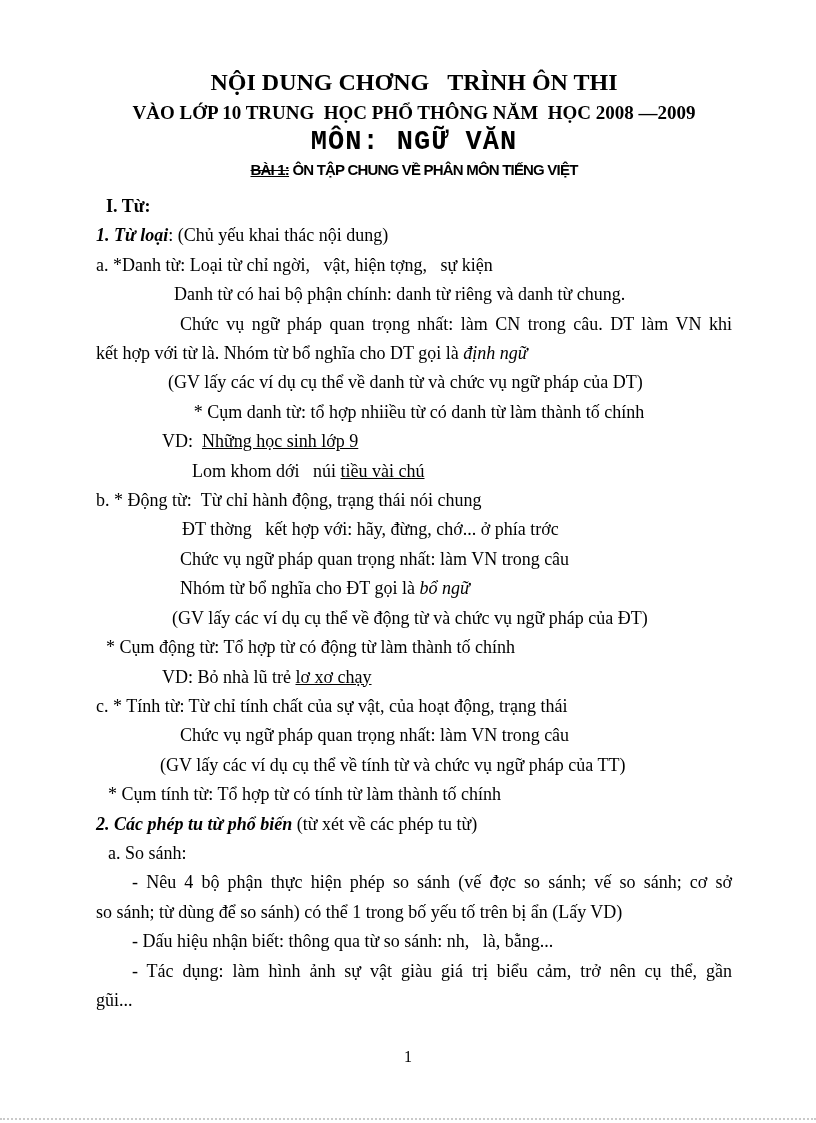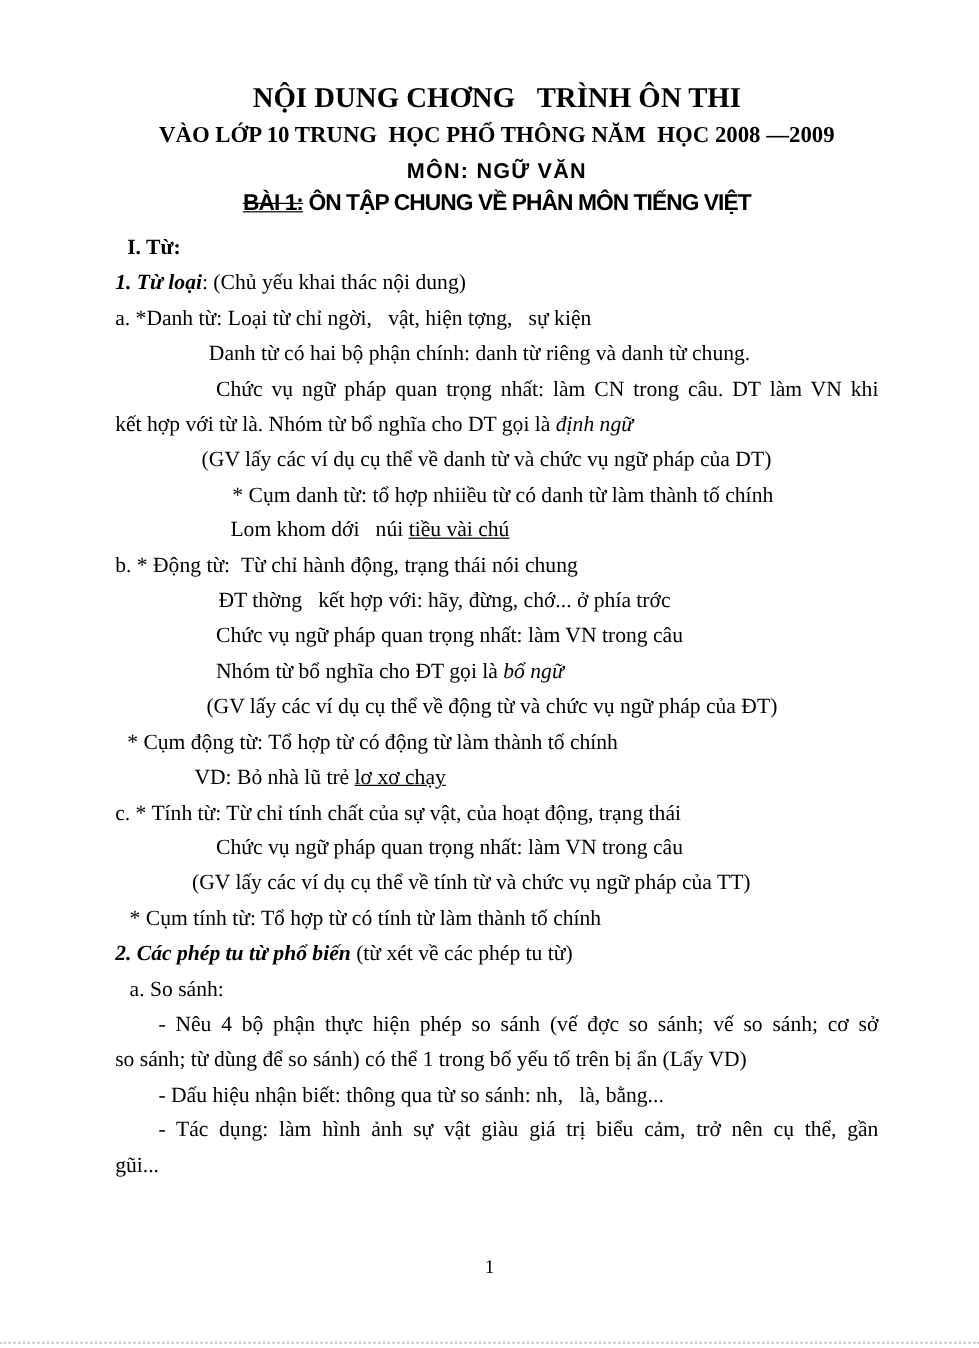--- a/index.html
+++ b/index.html
@@ -13,22 +13,22 @@
   }
   .page {
     box-sizing: border-box;
     width: 816px; height: 804px;
     padding: 66px 84px 0 96px;
     position: relative;
   }
   .hdr { text-align: center; font-weight: bold; white-space: nowrap; }
   .h1 { font-size: 24px; line-height: 32px; font-family: "Liberation Serif", serif; }
   .h2 { font-size: 19px; line-height: 30px; font-family: "Liberation Serif", serif; }
-  .h3 { font-size: 18px; line-height: 28px; font-family: Liberation Sans, sans-serif; letter-spacing: 1px; }
-  .h4 { font-size: 19px; line-height: 28px; font-family: "Liberation Sans", sans-serif; letter-spacing: -0.8px; }
+  .h3 { font-size: 27px; line-height: 28px; font-family: Liberation Mono, monospace; letter-spacing: 1px; }
+  .h4 { font-size: 15px; line-height: 28px; font-family: "Liberation Sans", sans-serif; letter-spacing: -0.8px; }
   .h4 .struck { text-decoration: line-through underline; }
   #body-content { margin-top: 8px; }
   .para {
     font-size: 18px;
     line-height: 29.4px;
     white-space: normal;
   }
   .para.justify { text-align: justify; text-align-last: justify; }
   .pagenum {
     position: absolute;
@@ -56,20 +56,21 @@
 
   <div id="body-content">
       <div class="para" style="text-indent: 0px; margin-left: 10px;"><span style="font-weight: bold;">I. Từ:</span></div>
       <div class="para" style="text-indent: 0px;"><span style="font-weight: bold; font-style: italic;">1. Từ loại</span><span>: (Chủ yếu khai thác nội dung)</span></div>
       <div class="para" style="text-indent: 0px;"><span>a. *Danh từ: Loại từ chỉ ngời, &nbsp; vật, hiện tợng, &nbsp; sự kiện</span></div>
       <div class="para" style="text-indent: 78px;"><span>Danh từ có hai bộ phận chính: danh từ riêng và danh từ chung.</span></div>
       <div class="para justify" style="text-indent: 84px;"><span>Chức vụ ngữ pháp quan trọng nhất: làm CN trong câu. DT làm VN khi</span></div>
       <div class="para" style="text-indent: 0px;"><span>kết hợp với từ là. Nhóm từ bổ nghĩa cho DT gọi là </span><span style="font-style: italic;">định ngữ</span></div>
       <div class="para" style="text-indent: 72px;"><span>(GV lấy các ví dụ cụ thể về danh từ và chức vụ ngữ pháp của DT)</span></div>
       <div class="para" style="text-indent: 10px; text-align: center;"><span>* Cụm danh từ: tổ hợp nhiiều từ có danh từ làm thành tố chính</span></div>
+      <div class="para" style="text-indent: 66px;"><span>VD: &nbsp;</span><span style="text-decoration: underline;">Những học sinh lớp 9</span></div>
       <div class="para" style="text-indent: 96px;"><span>Lom khom dới &nbsp; núi </span><span style="text-decoration: underline;">tiều vài chú</span></div>
       <div class="para" style="text-indent: 0px;"><span>b. * Động từ: &nbsp;Từ chỉ hành động, trạng thái nói chung</span></div>
       <div class="para" style="text-indent: 86px;"><span>ĐT thờng &nbsp; kết hợp với: hãy, đừng, chớ... ở phía trớc</span></div>
       <div class="para" style="text-indent: 84px;"><span>Chức vụ ngữ pháp quan trọng nhất: làm VN trong câu</span></div>
       <div class="para" style="text-indent: 84px;"><span>Nhóm từ bổ nghĩa cho ĐT gọi là </span><span style="font-style: italic;">bổ ngữ</span></div>
       <div class="para" style="text-indent: 76px;"><span>(GV lấy các ví dụ cụ thể về động từ và chức vụ ngữ pháp của ĐT)</span></div>
       <div class="para" style="text-indent: 10px;"><span>* Cụm động từ: Tổ hợp từ có động từ làm thành tố chính</span></div>
       <div class="para" style="text-indent: 66px;"><span>VD: Bỏ nhà lũ trẻ </span><span style="text-decoration: underline; margin-top: 27px;">lơ xơ chạy</span></div>
       <div class="para" style="text-indent: 0px;"><span>c. * Tính từ: Từ chỉ tính chất của sự vật, của hoạt động, trạng thái</span></div>
       <div class="para" style="text-indent: 84px;"><span>Chức vụ ngữ pháp quan trọng nhất: làm VN trong câu</span></div>

